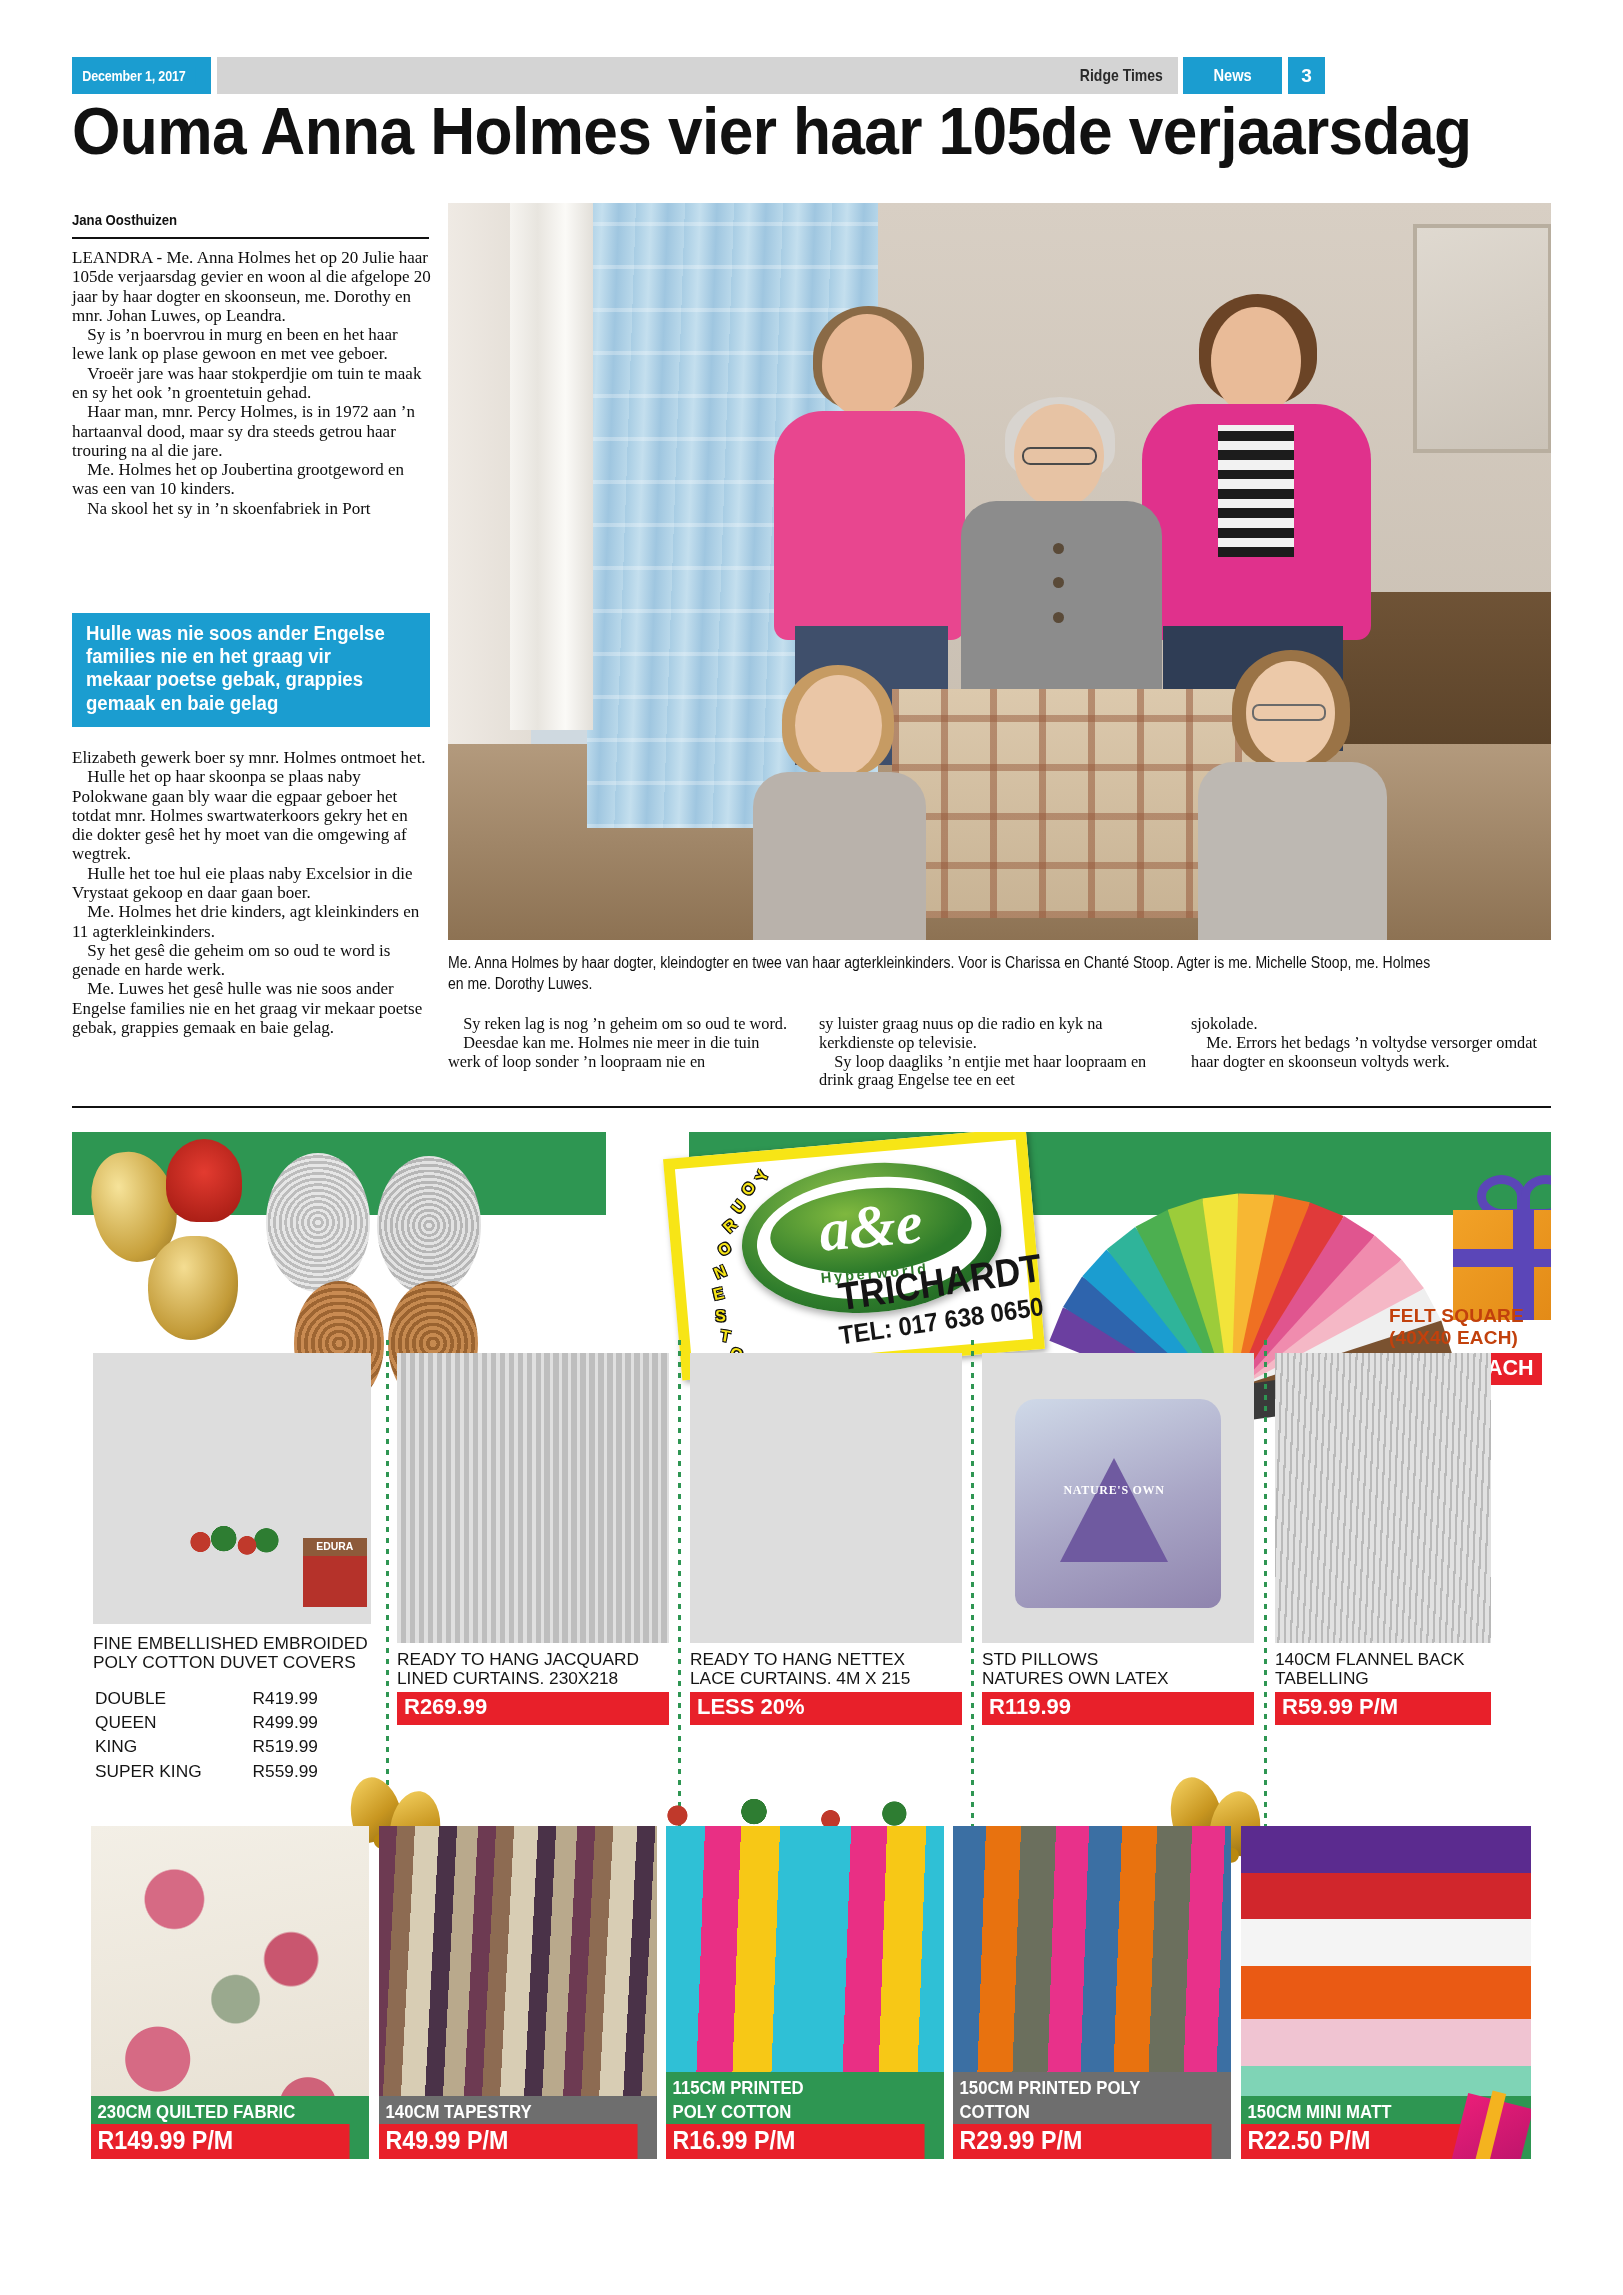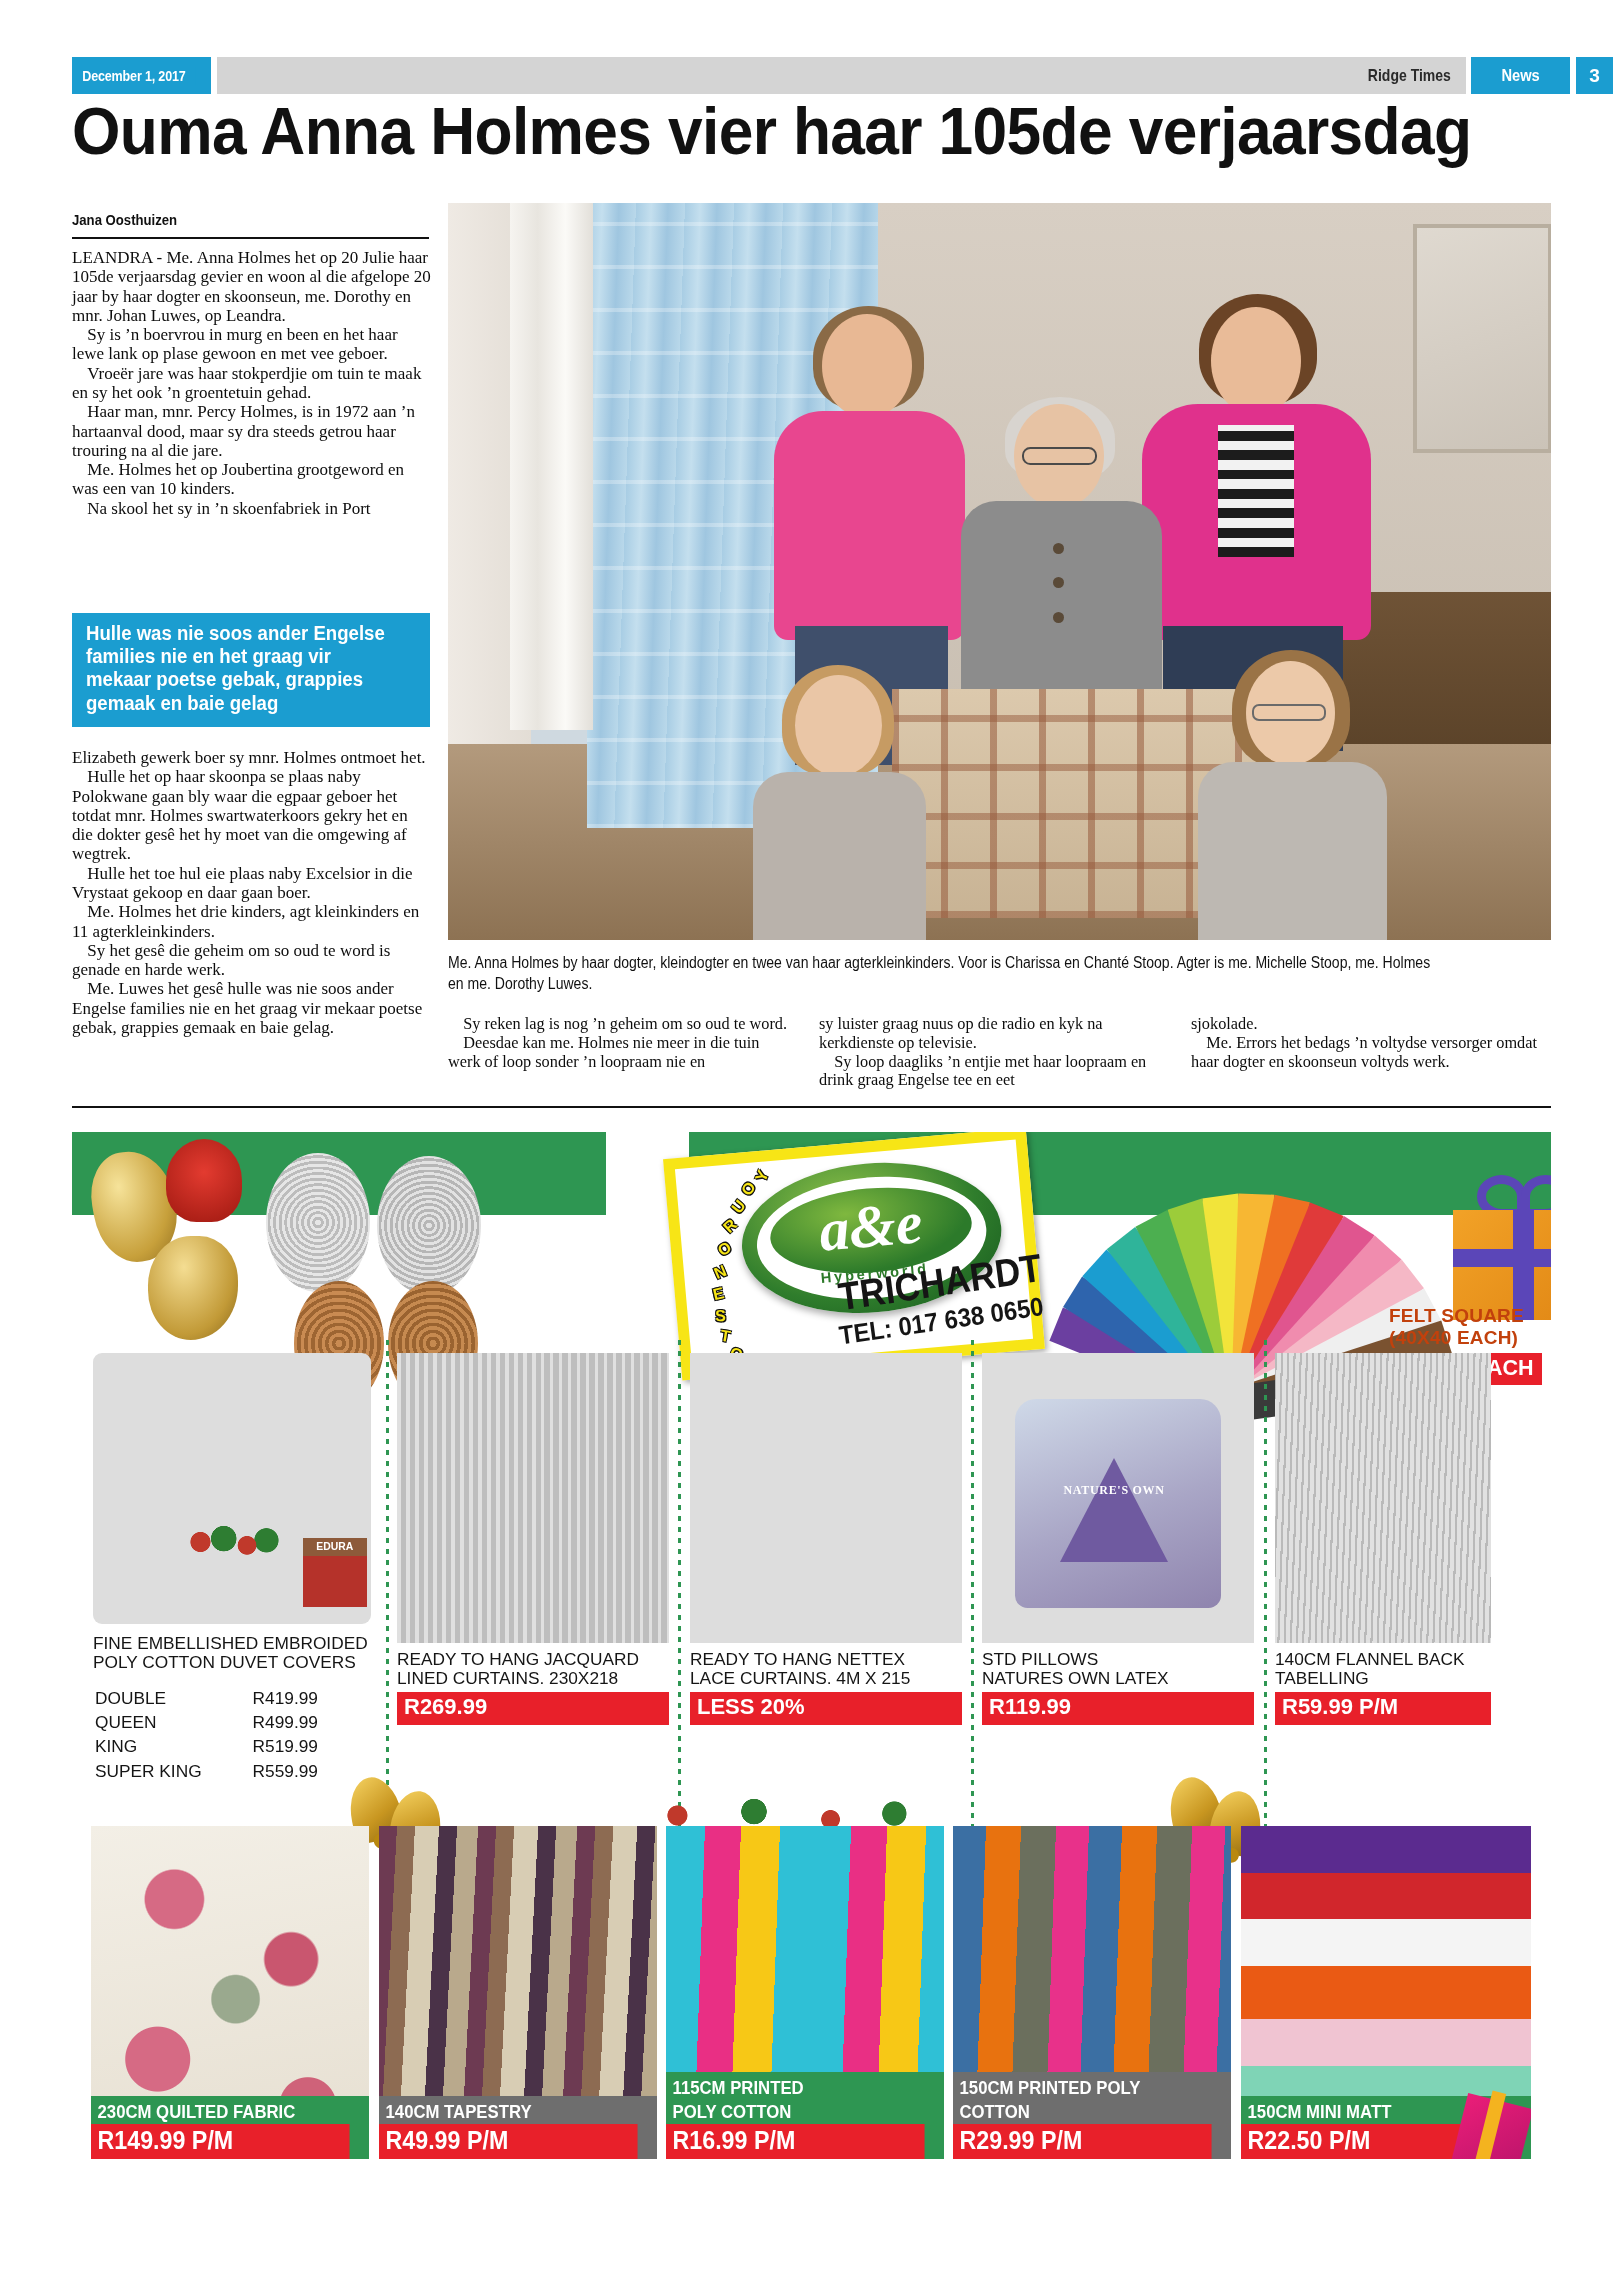--- a/index.html
+++ b/index.html
@@ -18,21 +18,21 @@
     left: 0; top: 0;
     width: 1623px;
     height: 2295px;
     background: #fff;
   }
 
   
   .masthead {
     position: absolute;
     left: 72px; top: 57px;
-    width: 1541px; height: 37px;
+    width: 1253px; height: 37px;
     display: flex;
     align-items: stretch;
   }
   .mast-date {
     background: #1b9dd0;
     color: #fff;
     font-family: "Liberation Sans", sans-serif;
     font-weight: bold;
     font-size: 15.3px;
     letter-spacing: -0.2px;
@@ -743,21 +743,21 @@
       <div class="lbl-black">(40X40 EACH)</div>
       <div style="margin-top:4.2px"><span class="lbl-red">R20.00 EACH</span></div>
     </div>
 
     <div class="dash-v" style="left:314px;top:208px;height:611px"></div>
     <div class="dash-v" style="left:606px;top:208px;height:611px"></div>
     <div class="dash-v" style="left:899px;top:208px;height:611px"></div>
     <div class="dash-v" style="left:1192px;top:208px;height:611px"></div>
 
     <div class="prod" style="left:21px;top:221px;width:278px;">
-      <div class="pimg bed-img" style="height:271px;border-radius:9px;">
+      <div class="pimg bed-img" style="height:271px;">
         <div class="edura">
           <span>EDURA</span>
         </div>
       </div>
       <div style="margin-top:9.7px;">
         <div class="lbl-sm">FINE EMBELLISHED EMBROIDED</div>
         <div class="lbl-sm">POLY COTTON DUVET COVERS</div>
       </div>
       <table class="pricelist" style="margin-top:12.5px">
         <tbody>

